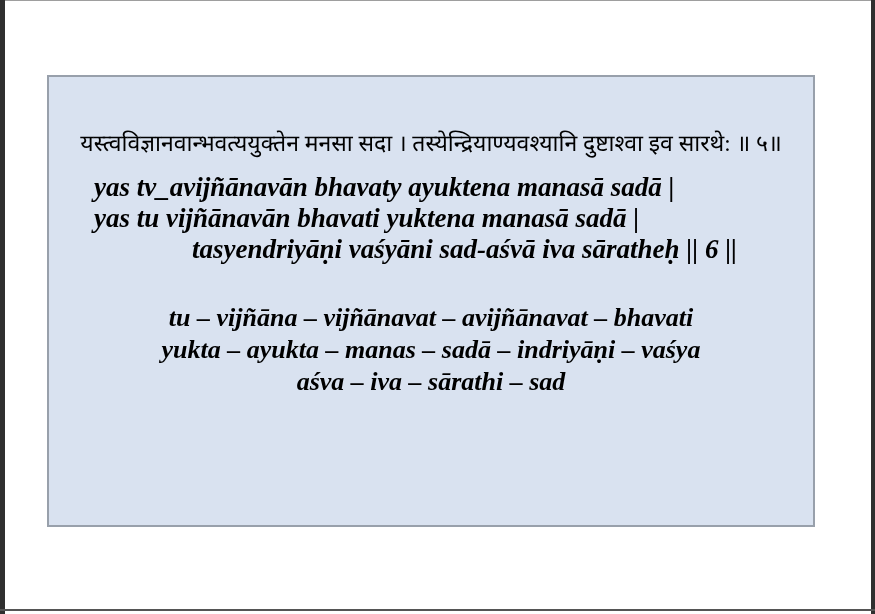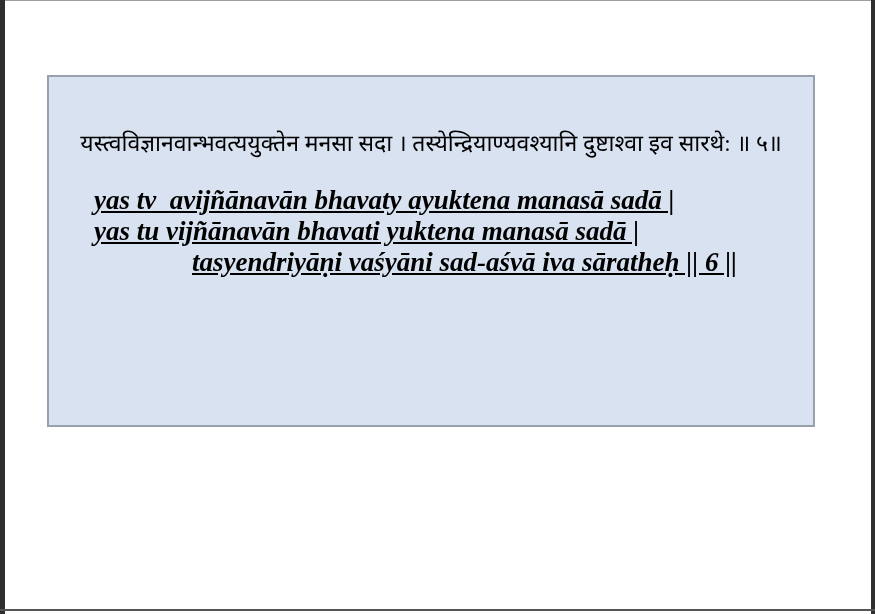--- a/index.html
+++ b/index.html
@@ -28,41 +28,40 @@
   }
   .edge-bottom {
     position: absolute; left: 0; right: 0; bottom: 3px;
     height: 2px; background: #555555;
   }
   .panel {
     position: absolute;
     left: 47px;
     top: 75px;
     width: 768px;
-    height: 352px;
+    height: 452px;
     box-sizing: border-box;
     background: #d9e2f0;
     border: 2px solid #98a0ab;
   }
   .deva-block {
     margin-top: 50px;
     text-align: center;
     font-size: 23px;
     line-height: 34px;
     color: #000000;
   }
   .translit-block {
-    margin-top: 24px;
+    margin-top: 11px;
     margin-left: 45px;
     font-size: 27px;
     line-height: 31px;
     font-style: italic;
     font-weight: bold;
     color: #000000;
-    text-decoration: underline;
   }
   .translit-line.indent {
     padding-left: 98px;
   }
   .vocab-block {
     margin-top: 37px;
     text-align: center;
     font-size: 26px;
     line-height: 32px;
     font-style: italic;
@@ -85,15 +84,20 @@
     <div class="deva-block">
       <div class="deva-line">यस्त्वविज्ञानवान्भवत्ययुक्तेन मनसा सदा । तस्येन्द्रियाण्यवश्यानि दुष्टाश्वा इव सारथे: ॥ ५॥</div>
     </div>
 
     <div class="translit-block">
       <div class="translit-line">yas tv_avijñānavān bhavaty ayuktena manasā sadā |</div>
       <div class="translit-line">yas tu vijñānavān bhavati yuktena manasā sadā |</div>
       <div class="translit-line indent">tasyendriyāṇi vaśyāni sad-aśvā iva sāratheḥ || 6 ||</div>
     </div>
 
+    <div class="vocab-block">
+      <div class="vocab-line">tu – vijñāna – vijñānavat – avijñānavat – bhavati</div>
+      <div class="vocab-line">yukta – ayukta – manas – sadā – indriyāṇi – vaśya</div>
+      <div class="vocab-line">aśva – iva – sārathi – sad</div>
+    </div>
 
   </div>
 </div>
 
 </body></html>

